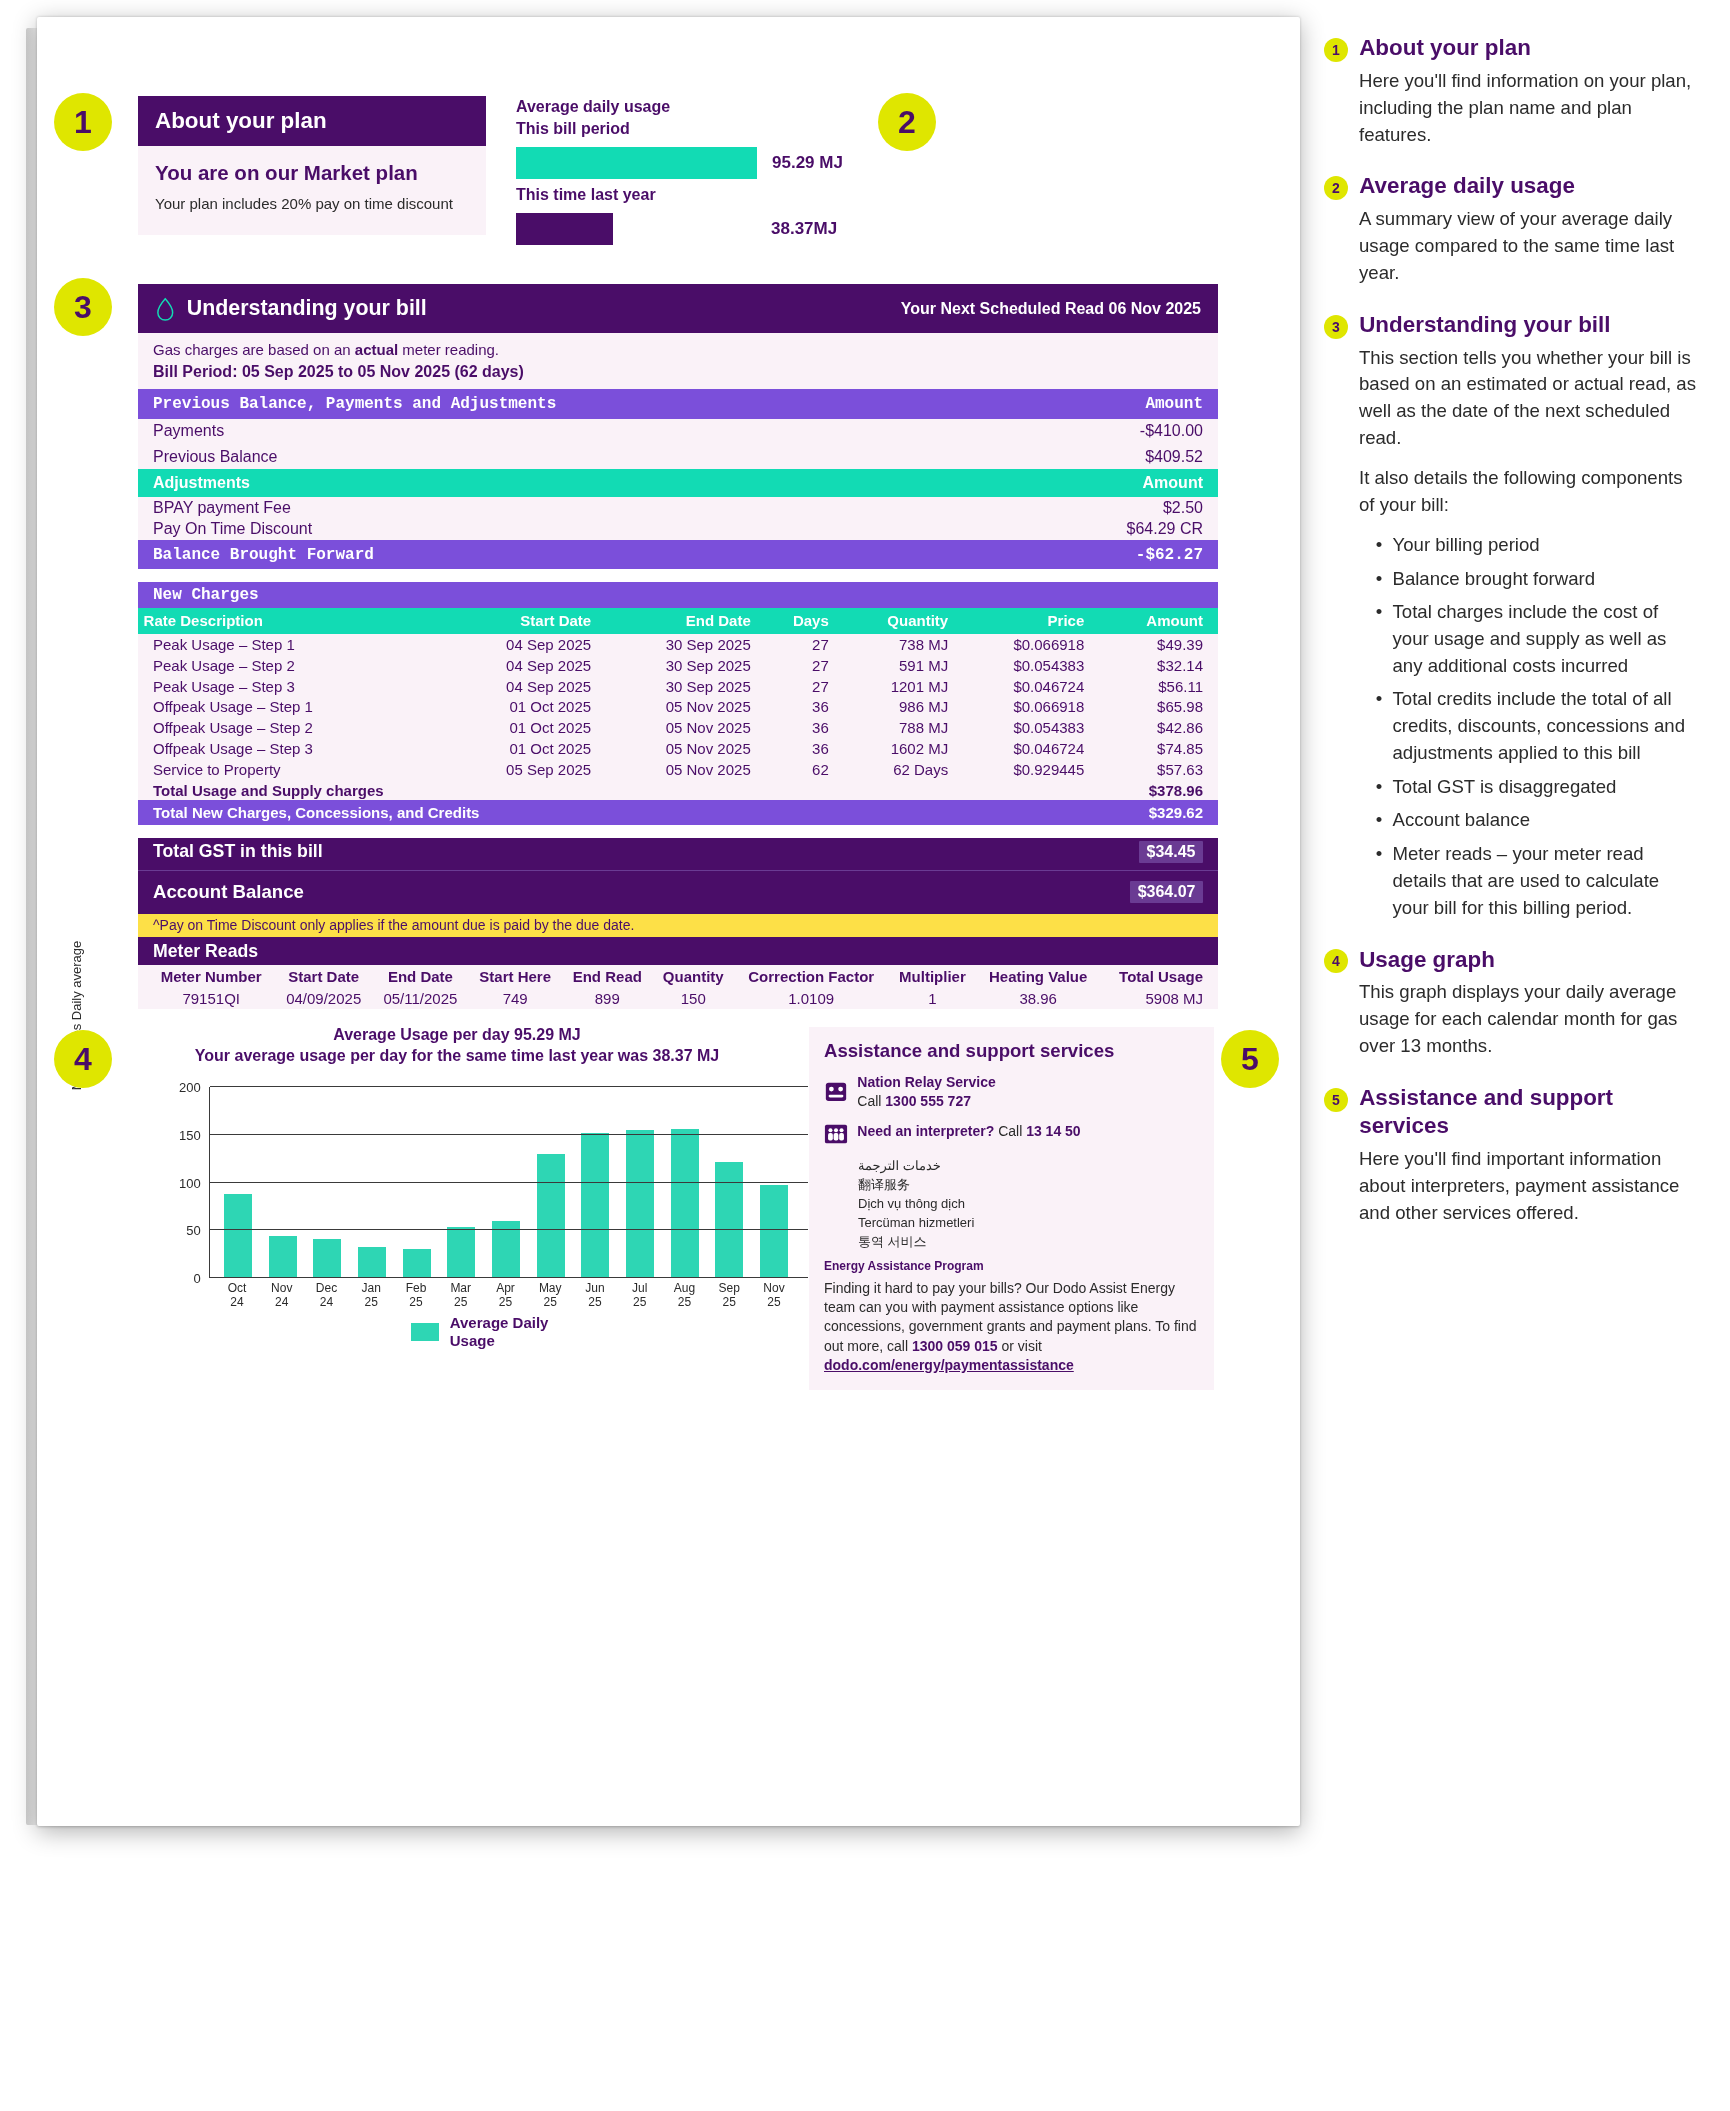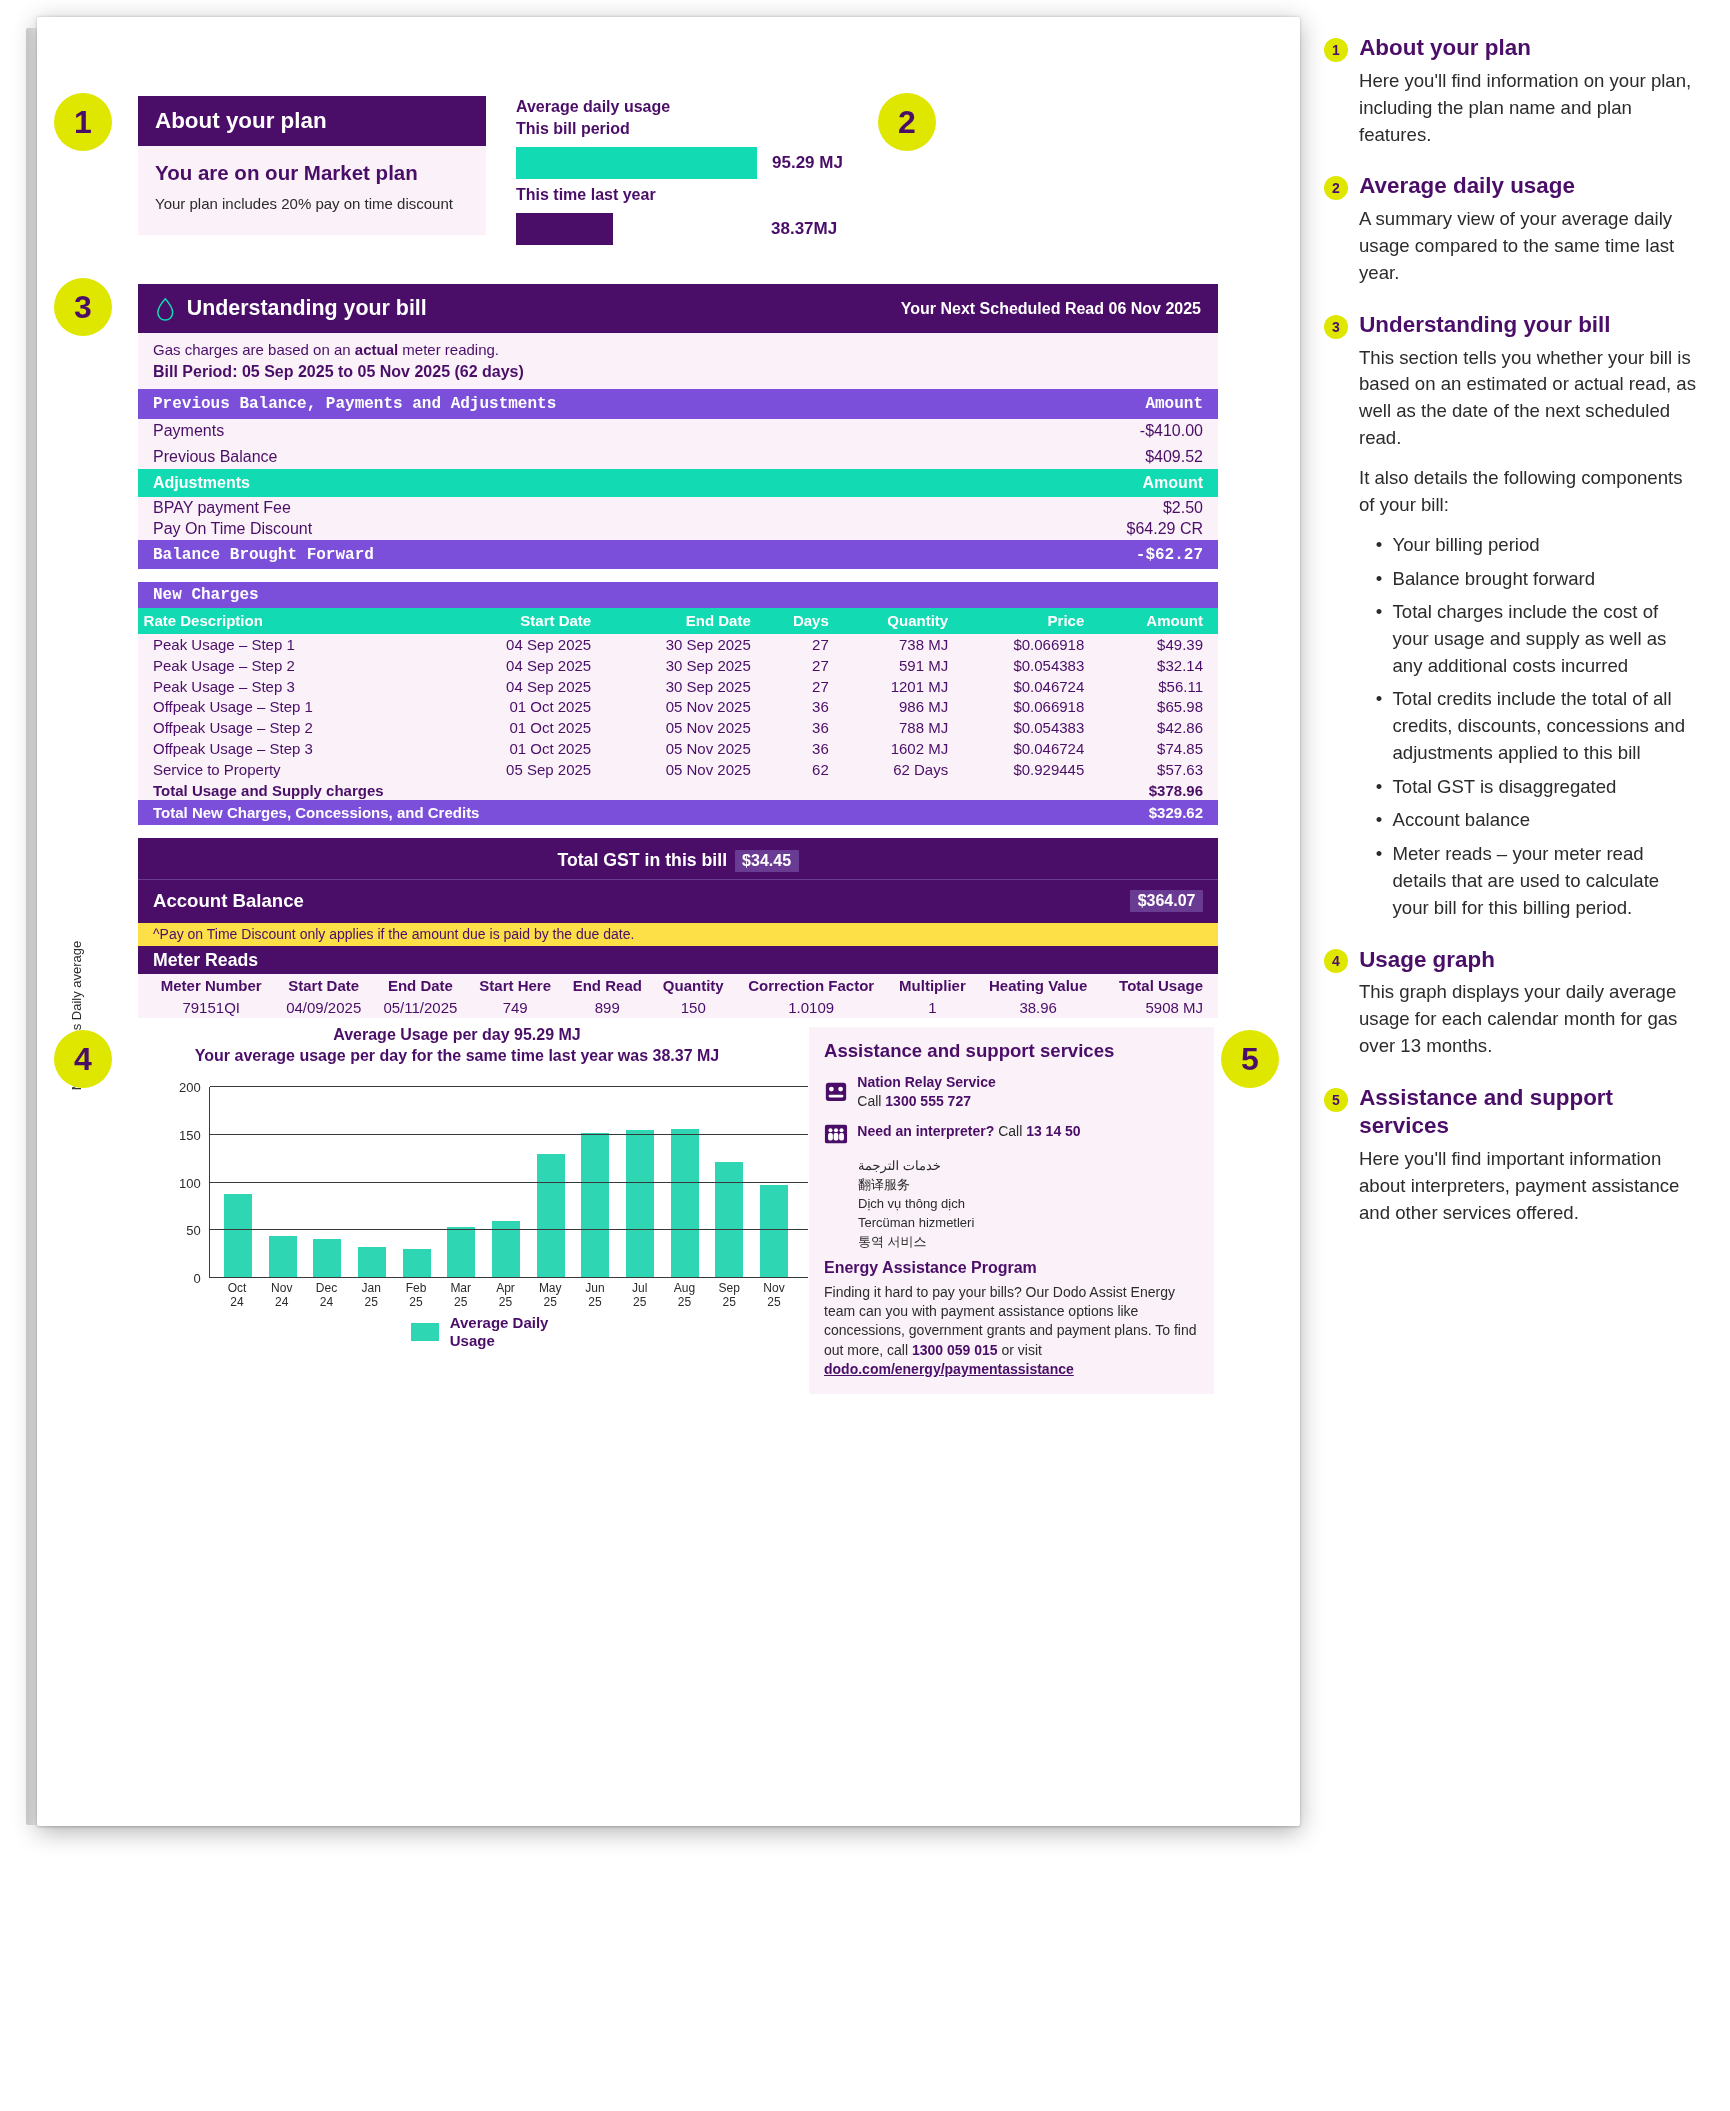--- a/index.html
+++ b/index.html
@@ -129,21 +129,21 @@
   .assist {
     position: absolute; left: 809px; top: 1027px; width: 405px;
     background: #faf2f8; padding: 13px 15px 15px 15px;
   }
   .assist-title { color: #4a0d68; font-size: 18.6px; font-weight: bold; margin-bottom: 11.2px; }
   .assist-item { display: flex; gap: 9.3px; margin-bottom: 11.2px; }
   .assist-ico { width: 24px; flex: 0 0 24px; }
   .assist-txt { color: #2b2b2b; font-size: 14px; line-height: 1.35; }
   .assist-txt .hl { color: #4a0d68; font-weight: bold; }
   .langs { color: #2b2b2b; font-size: 13px; line-height: 1.45; padding-left: 34px; }
-  .eap-title { color: #4a0d68; font-size: 16px; font-weight: bold; margin: 7.5px 0 5.6px 0; }
+  .eap-title { color: #4a0d68; font-size: 12px; font-weight: bold; margin: 7.5px 0 5.6px 0; }
   .eap-body { color: #2b2b2b; font-size: 14px; line-height: 1.38; }
   .eap-body b { color: #4a0d68; }
   .eap-link { color: #4a0d68; font-weight: bold; text-decoration: underline; }
 
   
   .notes { position: absolute; left: 1324px; top: 34px; width: 373px; }
   .note { margin-bottom: 24px; }
   .note-head { display: flex; align-items: flex-start; gap: 11.2px; margin-bottom: 5.6px; }
   .note-num {
     flex: 0 0 24px; width: 24px; height: 24px; border-radius: 50%;
@@ -327,21 +327,21 @@
         </tr>
         <tr class="grand">
           <td class="l" colspan="6">Total New Charges, Concessions, and Credits</td>
           <td>$329.62</td>
         </tr>
       </tfoot>
     </table>
 
     <div class="gap-white"></div>
 
-    <div class="hdr-deep row" style="padding-top:12px;padding-bottom:7.5px;justify-content:center;">
+    <div class="hdr-deep row" style="padding-top:3px;padding-bottom:7.5px;">
       <span style="font-size:17.7px;">Total GST in this bill</span>
       <span class="deep-val-box" style="font-size:16px;">$34.45</span>
     </div>
     <div class="hdr-deep row" style="border-top:0.9px solid #6a3b93;">
       <span>Account Balance</span>
       <span class="deep-val-box" style="font-size:16px;">$364.07</span>
     </div>
 
     <div class="footnote">^Pay on Time Discount only applies if the amount due is paid by the due date.</div>
     <div class="hdr-deep" style="padding-top:3.7px;padding-bottom:3.7px;font-size:17.7px;">Meter Reads</div>

